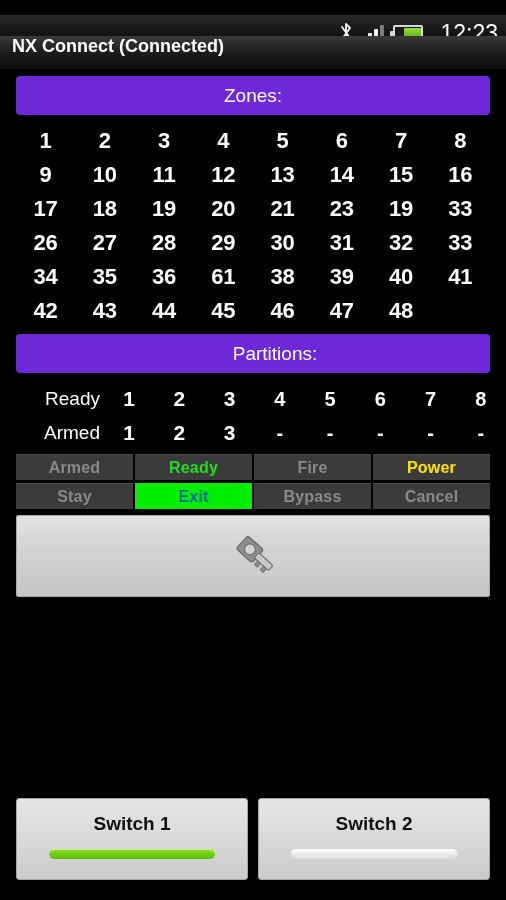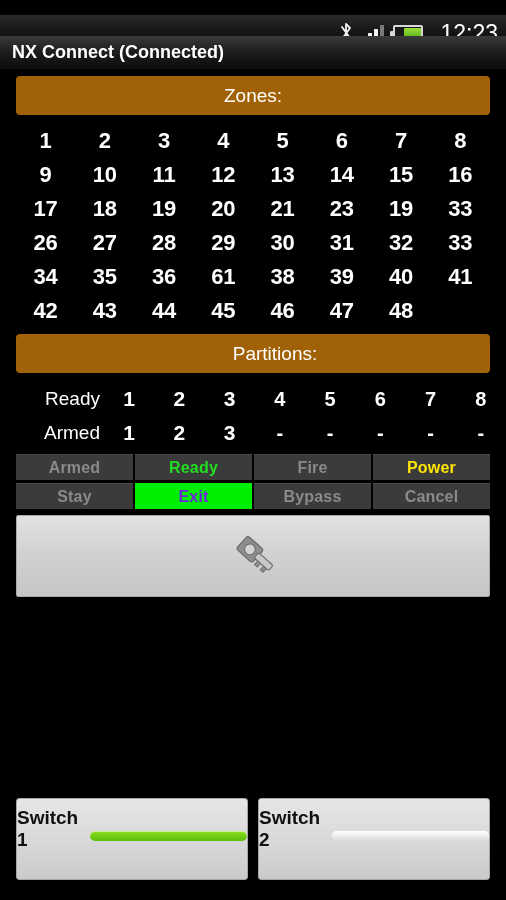--- a/index.html
+++ b/index.html
@@ -32,29 +32,29 @@
              background:#d8d8d8; border-radius:1px 0 0 1px; }
   .batt-fill { height: 10px; background: linear-gradient(to bottom,#9ade3a,#59b31a);
                margin-left: 9px; width: 17px; border-radius:1px; }
   .clock { color:#fff; font-size: 23px; font-weight: 400; letter-spacing: 0px; margin-left: 8px;
            font-family:"Liberation Sans", sans-serif; }
 
   
   .titlebar {
     position: absolute; top: 36px; left: 0; width: 506px; height: 34px;
     background: linear-gradient(to bottom, #3a3a3a 0%, #1d1d1d 48%, #0c0c0c 100%);
-    display: flex; align-items: center; padding-left: 12px;
+    display: flex; padding-left: 12px;
     border-bottom: 1px solid #000;
   }
   .titlebar .title { color: #fff; font-size: 18px; font-weight: bold; }
 
   
   .sect-head {
     position: absolute; left: 16px; width: 474px; height: 39px;
-    background: #a16207; border-radius: 4px;
+    background: #6d28d9; border-radius: 4px;
     display: flex; align-items: center; justify-content: center;
     color: #ffffff; font-size: 19px; font-weight: 400;
   }
   #zones-head { top: 76px; }
   #parts-head { top: 334px; padding-left: 44px; }
 
   
   .zgrid {
     position: absolute; left: 16px; top: 124px; width: 474px;
     display: grid; grid-template-columns: repeat(8, 1fr);
@@ -82,39 +82,39 @@
   #btnrow1 { top: 454px; }
   #btnrow2 { top: 483px; text-align: right; }
   .sbtn {
     background: #3b3b3b; border-top: 1px solid #4b4b4b;
     display:flex; align-items:center; justify-content:center;
     font-size: 16px; font-weight: bold; color: #8a8a8a;
     letter-spacing: 0.2px;
   }
   .sbtn.green-text { color:#22dd22; }
   .sbtn.yellow-text { color:#ffe400; }
-  .sbtn.green-fill { background:#00ee00; color:#6d28d9; border-top-color:#00ee00; }
+  .sbtn.green-fill { background:#00ee00; color:#0369a1; border-top-color:#00ee00; }
 
   
   .keybtn {
     position:absolute; left: 16px; top: 515px; width: 474px; height: 82px;
     background: linear-gradient(to bottom, #e2e2e2 0%, #d2d2d2 45%, #c6c6c6 100%);
     border: 1px solid #a9a9a9; border-radius: 2px;
     display:flex; align-items:center; justify-content:center;
   }
   .key-icon { display:block; width: 62px; height: 62px; }
 
   
   .switchbar { position:absolute; left: 0; top: 798px; width: 506px; height: 82px;
                display:flex; gap: 10px; padding: 0 16px; }
   .swbtn {
     flex: 1;
     background: linear-gradient(to bottom, #e6e6e6 0%, #d9d9d9 50%, #cacaca 100%);
     border: 1px solid #a6a6a6; border-radius: 3px;
-    display:flex; flex-direction: row; align-items:center; justify-content:center;
+    display:flex; flex-direction: column; align-items:center; justify-content:center;
     padding-bottom: 6px;
   }
   .swlabel { color:#111111; font-size: 19px; font-weight: bold; margin-bottom: 14px; }
   .swbar { width: 72%; height: 10px; border-radius: 6px; }
   .swbar.on  { background: linear-gradient(to bottom,#8fe020,#58bd0a); box-shadow: inset 0 1px 0 rgba(255,255,255,.55); }
   .swbar.off { background: linear-gradient(to bottom,#ffffff,#dadada); box-shadow: inset 0 1px 0 rgba(255,255,255,.8); }
 </style>
 </head>
 <body>
 

